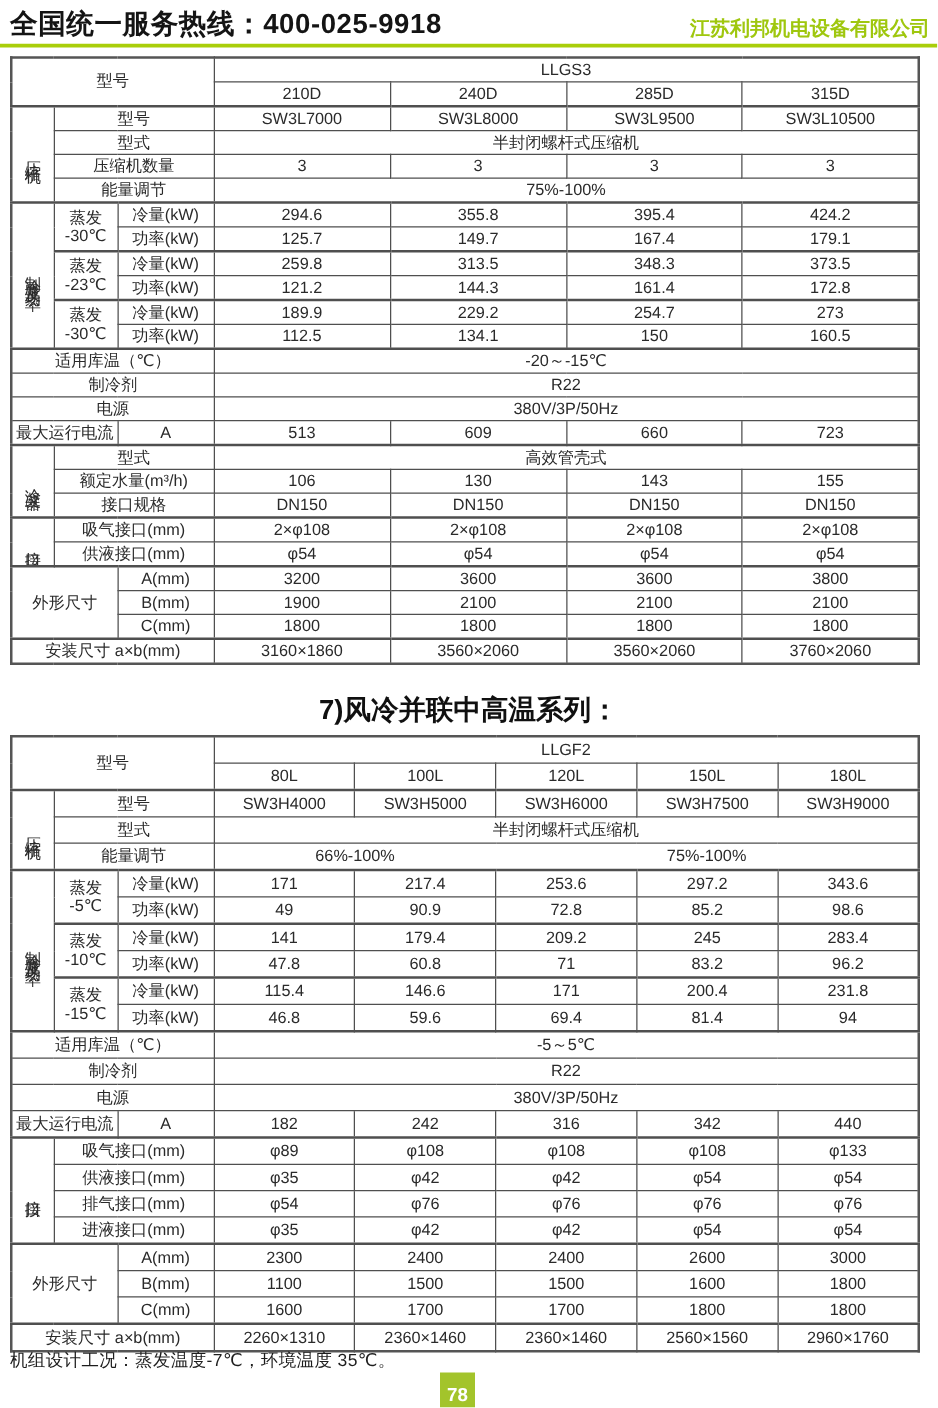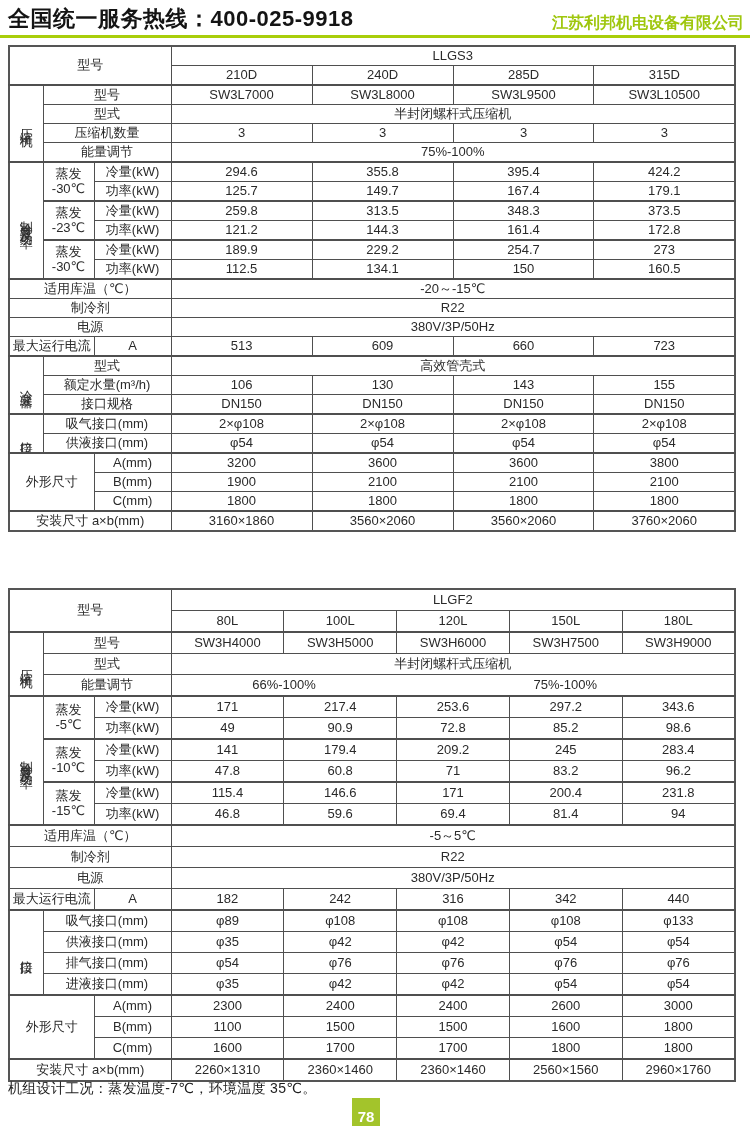--- a/index.html
+++ b/index.html
@@ -209,20 +209,21 @@
     <tr class="sep">
       <td colspan="3">安装尺寸 a×b(mm)</td>
       <td>3160×1860</td>
       <td>3560×2060</td>
       <td>3560×2060</td>
       <td>3760×2060</td>
     </tr>
   </tbody>
     </table>
 
+  <div class="title2">7)风冷并联中高温系列：</div>
 
   <table class="t2">
     <colgroup>
         <col style="width:34px">
         <col style="width:51px">
         <col style="width:77px">
         <col span="5">
       </colgroup>
     <tbody>
         <tr>

